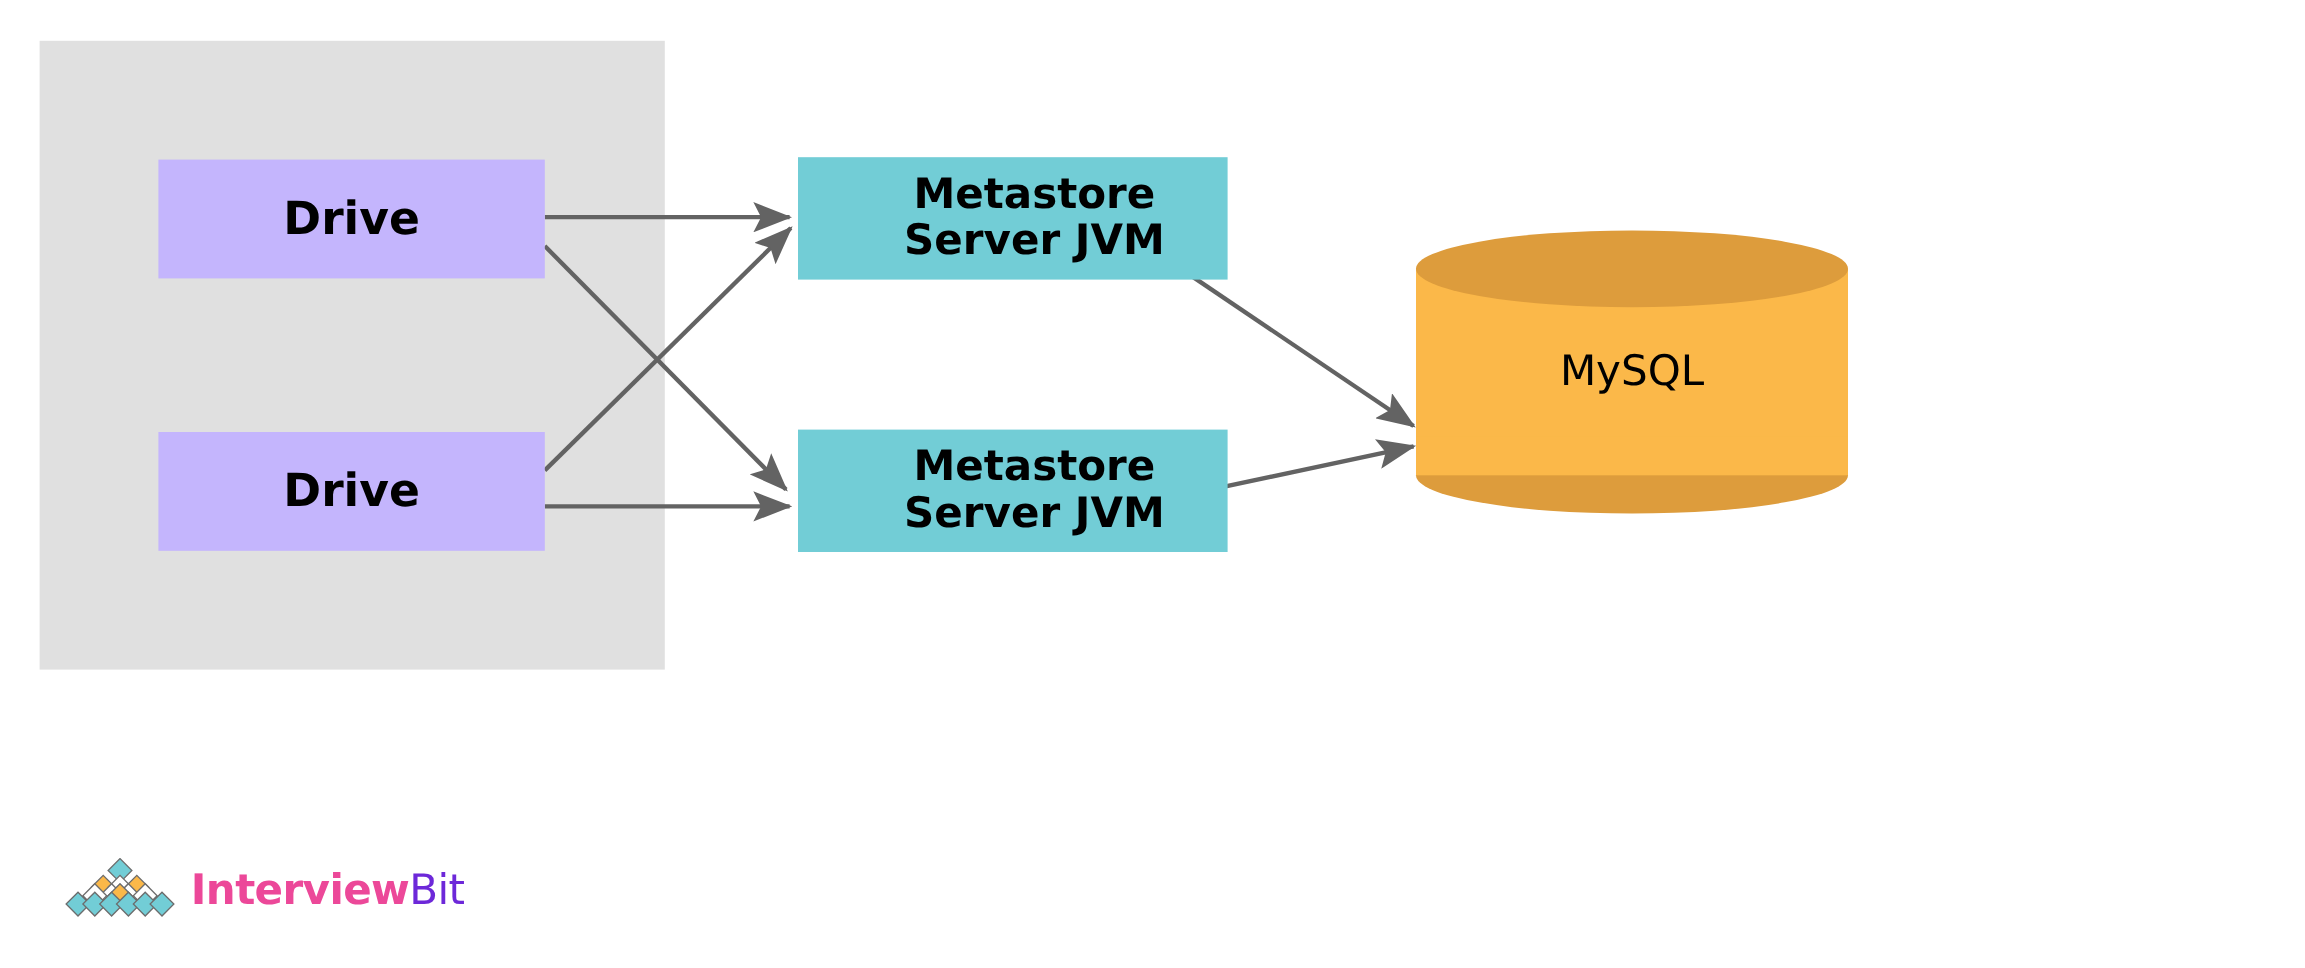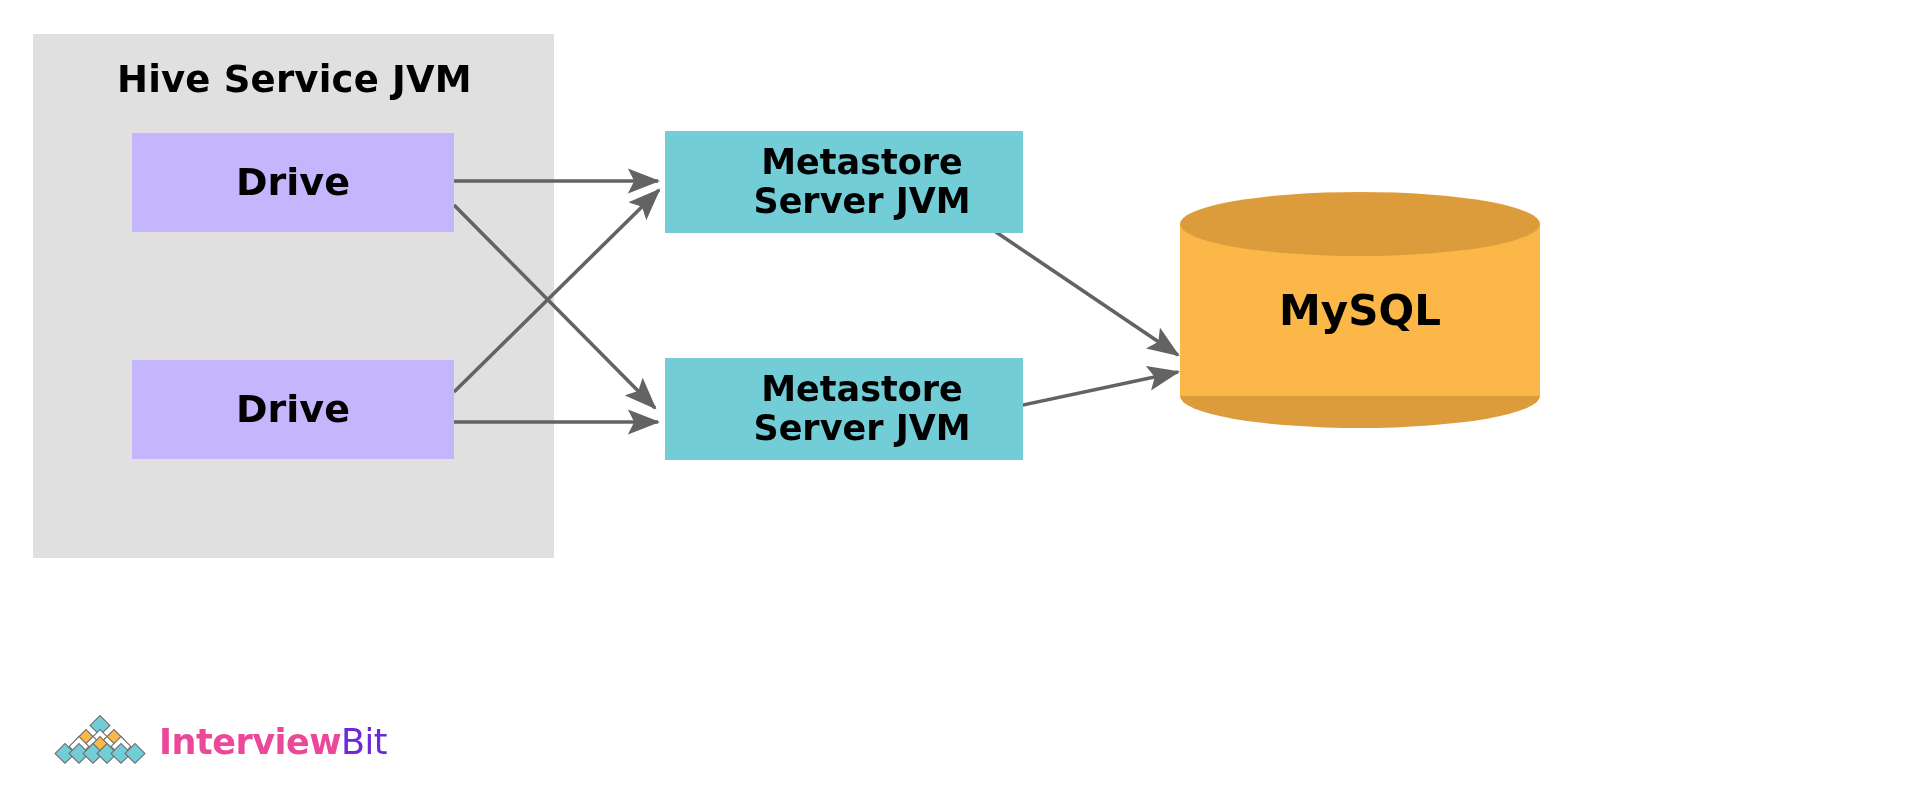--- a/index.html
+++ b/index.html
@@ -127,22 +127,22 @@
   }
   .cyl-label {
     position: absolute;
     left: 0;
     top: 0;
     width: 360px;
     height: 236px;
     display: flex;
     align-items: center;
     justify-content: center;
-    font-size: 42px;
-    font-weight: bold;
+    font-size: 35px;
+    font-weight: normal;
     color: #000000;
   }
 
   
   .logo {
     position: absolute;
     left: 52px;
     top: 715px;
     display: flex;
     align-items: center;
@@ -162,21 +162,20 @@
   }
   .logo-text .lt-a { color: #ec4899; }
   .logo-text .lt-b { color: #6d28d9; font-weight: normal; }
 </style>
 </head>
 <body>
 
 <div id="diagram-root">
 
   <div class="host-box"></div>
-  <div class="host-title">Hive Service JVM</div>
 
   <svg class="svg-layer" viewBox="0 0 1921 807" xmlns="http://www.w3.org/2000/svg">
     <defs>
       <marker id="arrowhead" markerWidth="9" markerHeight="7" refX="8.4" refY="3.5" orient="auto" markerUnits="strokeWidth">
         <path d="M0,0 L9,3.5 L0,7 L1.8,3.5 Z" fill="#636363"></path>
       </marker>
     </defs>
     <g stroke="#636363" stroke-width="3.6" fill="none" marker-end="url(#arrowhead)">
 
       <line x1="454" y1="181" x2="658" y2="181"></line>

